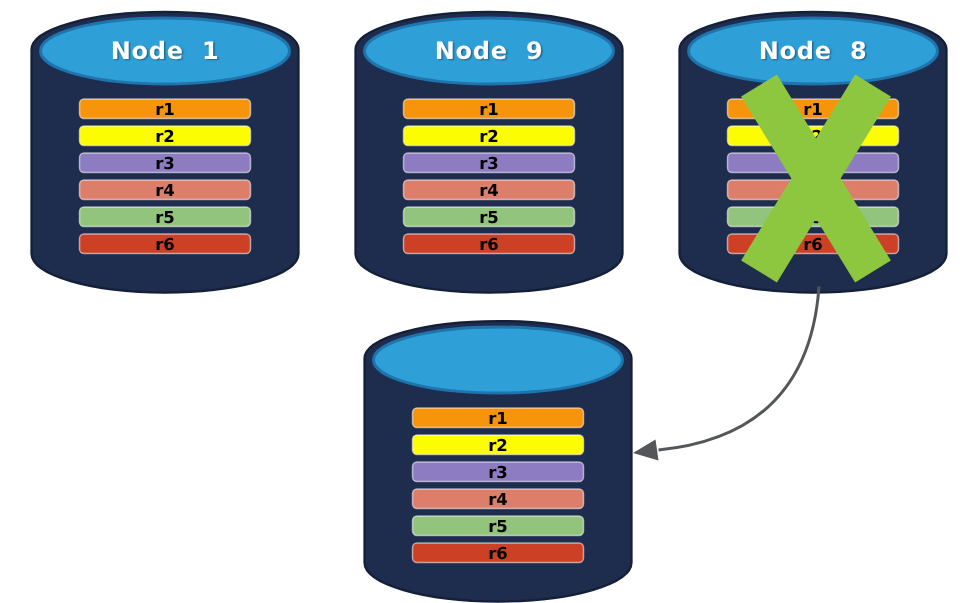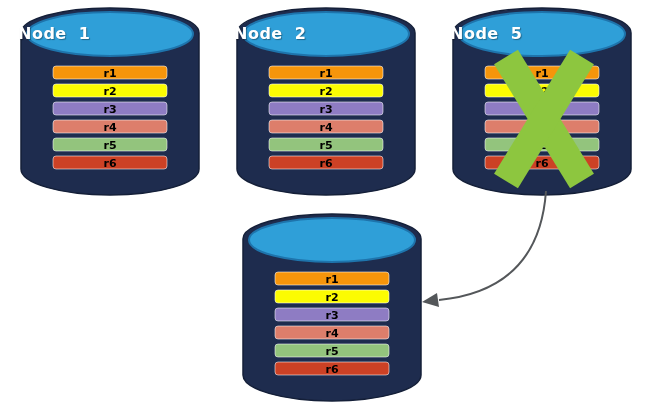--- a/index.html
+++ b/index.html
@@ -6,21 +6,21 @@
   body{font-family:"DejaVu Sans","Liberation Sans",sans-serif;}
   .stage{position:relative;width:646px;height:402px;overflow:hidden;background:var(--background,#fff);}
   .node{position:absolute;width:184px;height:192px;}
   .node svg.cyl{position:absolute;left:0;top:0;}
   .cyl-body{fill:var(--cylinder-body);stroke:var(--cylinder-edge);stroke-width:1.5;}
   .cyl-top{fill:var(--cylinder-top);stroke:var(--cylinder-top-edge);stroke-width:2;}
   .bar-rect{stroke:var(--replica-border);stroke-width:1;}
   .bar-label{fill:var(--replica-text);font:700 11px "DejaVu Sans","Liberation Sans",sans-serif;text-anchor:middle;}
   .node-title{
     position:absolute;left:0;right:0;top:20px;height:22px;
-    color:var(--title-text);
+    text-align:center;color:var(--title-text);
     font-size:16px;font-weight:700;letter-spacing:.5px;white-space:pre;
     text-shadow:1px 1px 1px rgba(0,0,0,.35);
     z-index:2;
   }
   .fail-x{position:absolute;z-index:3;}
   .fail-x line{stroke:var(--fail-x);stroke-width:28;stroke-linecap:butt;}
   .arrow-layer{position:absolute;left:0;top:0;z-index:4;pointer-events:none;}
   .arrow-layer path{fill:none;stroke:var(--arrow);stroke-width:2;}
   .arrow-layer polygon{fill:var(--arrow);}
 </style>
@@ -63,21 +63,21 @@
           <rect x="35" y="98" width="114" height="13" rx="3" fill="#8E7CC3" class="bar-rect"></rect>
           <text x="92" y="108.5" class="bar-label">r3</text>
           <rect x="35" y="116" width="114" height="13" rx="3" fill="#DD7E6B" class="bar-rect"></rect>
           <text x="92" y="126.5" class="bar-label">r4</text>
           <rect x="35" y="134" width="114" height="13" rx="3" fill="#93C47D" class="bar-rect"></rect>
           <text x="92" y="144.5" class="bar-label">r5</text>
           <rect x="35" y="152" width="114" height="13" rx="3" fill="#CC4125" class="bar-rect"></rect>
           <text x="92" y="162.5" class="bar-label">r6</text>
         </g>
     </svg>
-    <div class="node-title">Node  2</div>
+    <div class="node-title">Node  9</div>
   </div>
 
   <div class="node" style="left:450px;top:4px">
     <svg class="cyl" width="184" height="192" viewBox="0 0 184 192">
       <path class="cyl-body" d="M3,29 L3,165 A89,26 0 0 0 181,165 L181,29 A89,25 0 0 0 3,29 Z"></path>
       <ellipse class="cyl-top" cx="92" cy="30" rx="83" ry="22"></ellipse>
       <g class="bars">
           <rect x="35" y="62" width="114" height="13" rx="3" fill="#F6950B" class="bar-rect"></rect>
           <text x="92" y="72.5" class="bar-label">r1</text>
           <rect x="35" y="80" width="114" height="13" rx="3" fill="#FCFC02" class="bar-rect"></rect>
@@ -85,21 +85,21 @@
           <rect x="35" y="98" width="114" height="13" rx="3" fill="#8E7CC3" class="bar-rect"></rect>
           <text x="92" y="108.5" class="bar-label">r3</text>
           <rect x="35" y="116" width="114" height="13" rx="3" fill="#DD7E6B" class="bar-rect"></rect>
           <text x="92" y="126.5" class="bar-label">r4</text>
           <rect x="35" y="134" width="114" height="13" rx="3" fill="#93C47D" class="bar-rect"></rect>
           <text x="92" y="144.5" class="bar-label">r5</text>
           <rect x="35" y="152" width="114" height="13" rx="3" fill="#CC4125" class="bar-rect"></rect>
           <text x="92" y="162.5" class="bar-label">r6</text>
         </g>
     </svg>
-    <div class="node-title">Node  5</div>
+    <div class="node-title">Node  8</div>
   </div>
 
   <div class="node" style="left:240px;top:210px">
     <svg class="cyl" width="184" height="192" viewBox="0 0 184 192">
       <path class="cyl-body" d="M3,29 L3,165 A89,26 0 0 0 181,165 L181,29 A89,25 0 0 0 3,29 Z"></path>
       <ellipse class="cyl-top" cx="92" cy="30" rx="83" ry="22"></ellipse>
       <g class="bars">
           <rect x="35" y="62" width="114" height="13" rx="3" fill="#F6950B" class="bar-rect"></rect>
           <text x="92" y="72.5" class="bar-label">r1</text>
           <rect x="35" y="80" width="114" height="13" rx="3" fill="#FCFC02" class="bar-rect"></rect>

